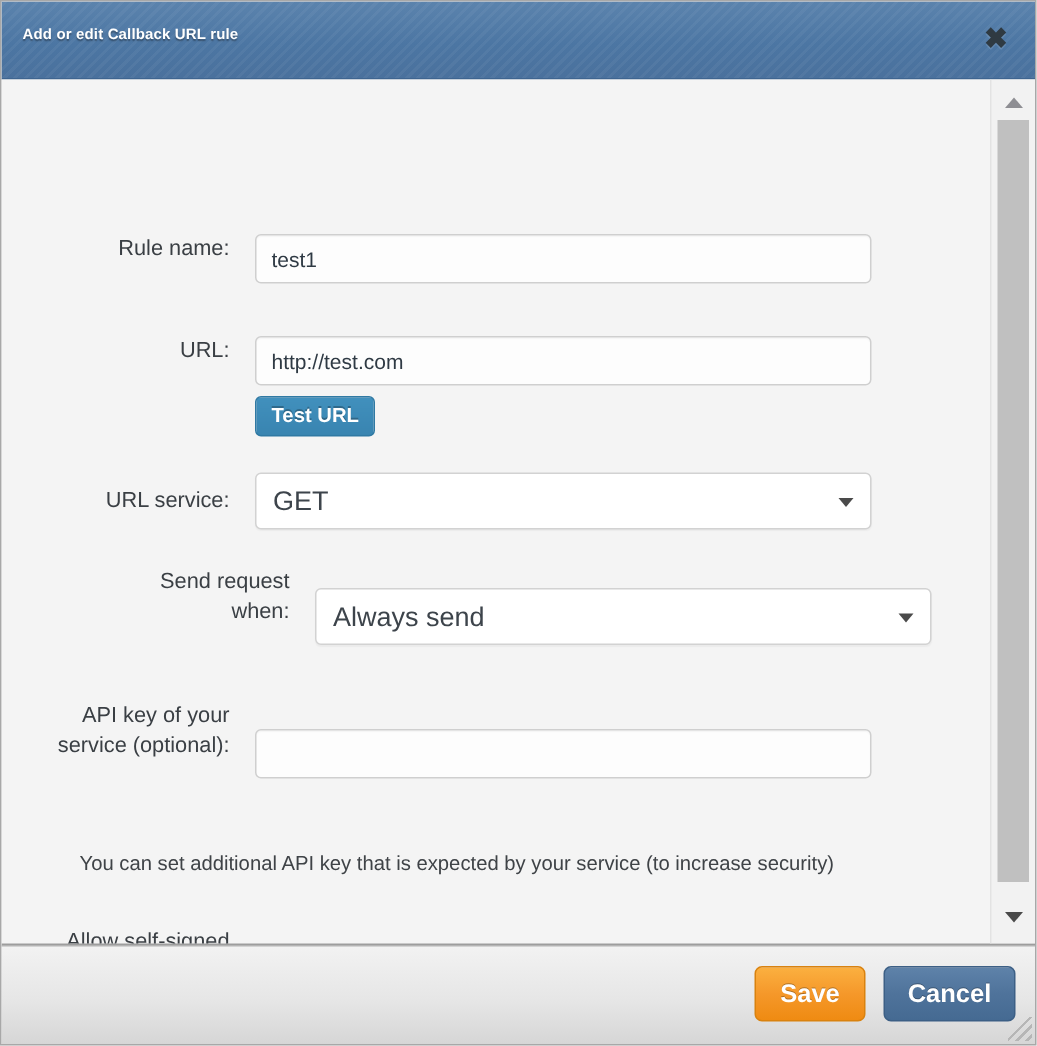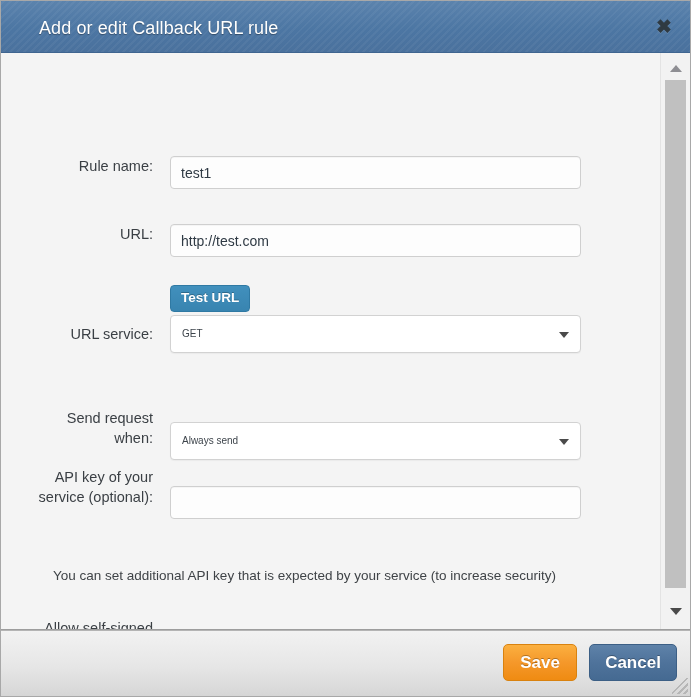--- a/index.html
+++ b/index.html
@@ -42,27 +42,26 @@
         rgba(0,0,0,0.0) 5px),
       linear-gradient(to bottom, #5b83ad 0%, #4c76a3 55%, #4a719d 100%);
     border-bottom: 1px solid #3f6party;
     border-bottom: 1px solid #3f6590;
     box-sizing: border-box;
   }
   .titlebar-title {
     position: absolute;
     left: 14px;
     top: 17px;
-    font-size: 18px;
-    font-weight: normal;
+    font-size: 10px;
+    font-weight: bold;
     color: #ffffff;
     text-shadow: 0 1px 1px rgba(0,0,0,0.35);
     letter-spacing: 0.1px;
     white-space: nowrap;
-    margin-left: 24px;
   }
   .titlebar-close {
     position: absolute;
     right: 15px;
     top: 15px;
     width: 22px;
     height: 22px;
     line-height: 22px;
     text-align: center;
     font-size: 19px;
@@ -134,21 +133,21 @@
     border: 1px solid #d2d2d2;
     border-radius: 4px;
     box-shadow: 0 1px 1px rgba(0,0,0,0.04);
     cursor: pointer;
   }
   .selectbox .sel-val {
     position: absolute;
     left: 11px;
     top: 0;
     line-height: 36px;
-    font-size: 10px;
+    font-size: 18px;
     color: #3d444b;
   }
   .selectbox .caret {
     position: absolute;
     right: 11px;
     top: 50%;
     margin-top: -2px;
     width: 0; height: 0;
     border-left: 5px solid transparent;
     border-right: 5px solid transparent;
@@ -160,21 +159,20 @@
     padding: 4px 10px 5px 10px;
     background: linear-gradient(to bottom, #4190bd 0%, #3884b0 100%);
     border: 1px solid #2f79a3;
     border-radius: 4px;
     color: #ffffff;
     font-size: 13.5px;
     font-weight: bold;
     text-shadow: 0 -1px 0 rgba(0,0,0,0.25);
     cursor: pointer;
     line-height: 16px;
-    margin-top: 21px;
   }
 
   .helptext {
     position: absolute;
     left: 52px;
     font-size: 13.5px;
     color: #3f4347;
     white-space: nowrap;
   }
 
@@ -300,21 +298,21 @@
       <div class="form-row" style="top:262px;">
         <div class="lbl" style="line-height:38px;">URL service:</div>
         <div class="field-col">
           <div class="selectbox">
             <span class="sel-val">GET</span>
             <span class="caret"></span>
           </div>
         </div>
       </div>
 
-      <div class="form-row" style="top:355px;">
+      <div class="form-row" style="top:325px;justify-content:center;">
         <div class="lbl">Send request
 when:</div>
         <div class="field-col" style="margin-top:14px;">
           <div class="selectbox">
             <span class="sel-val">Always send</span>
             <span class="caret"></span>
           </div>
         </div>
       </div>
 

